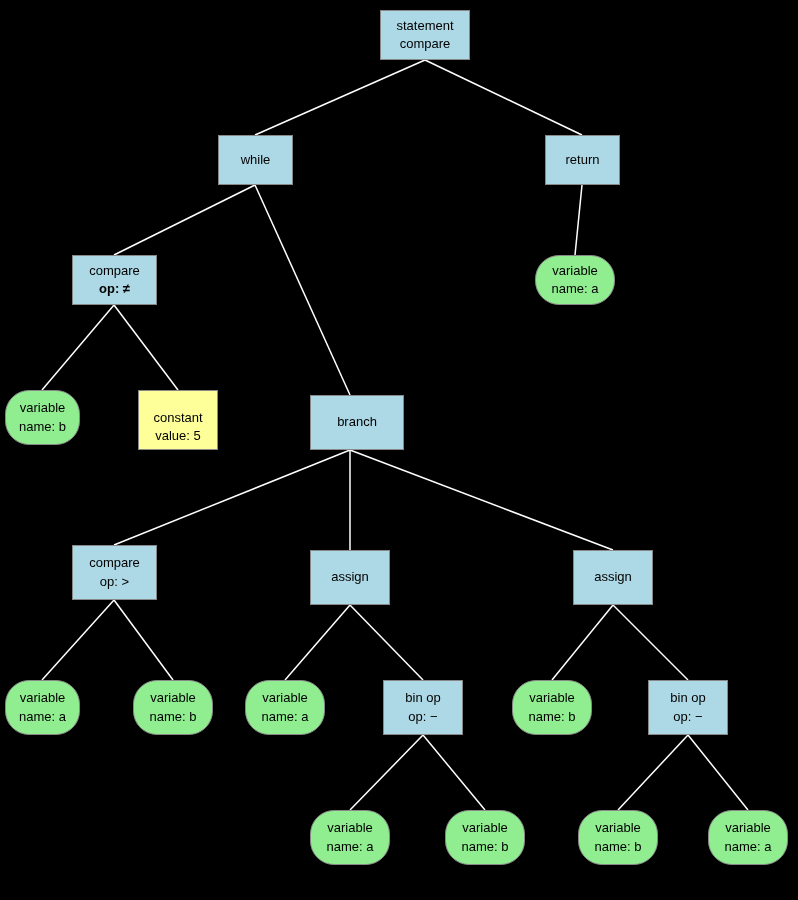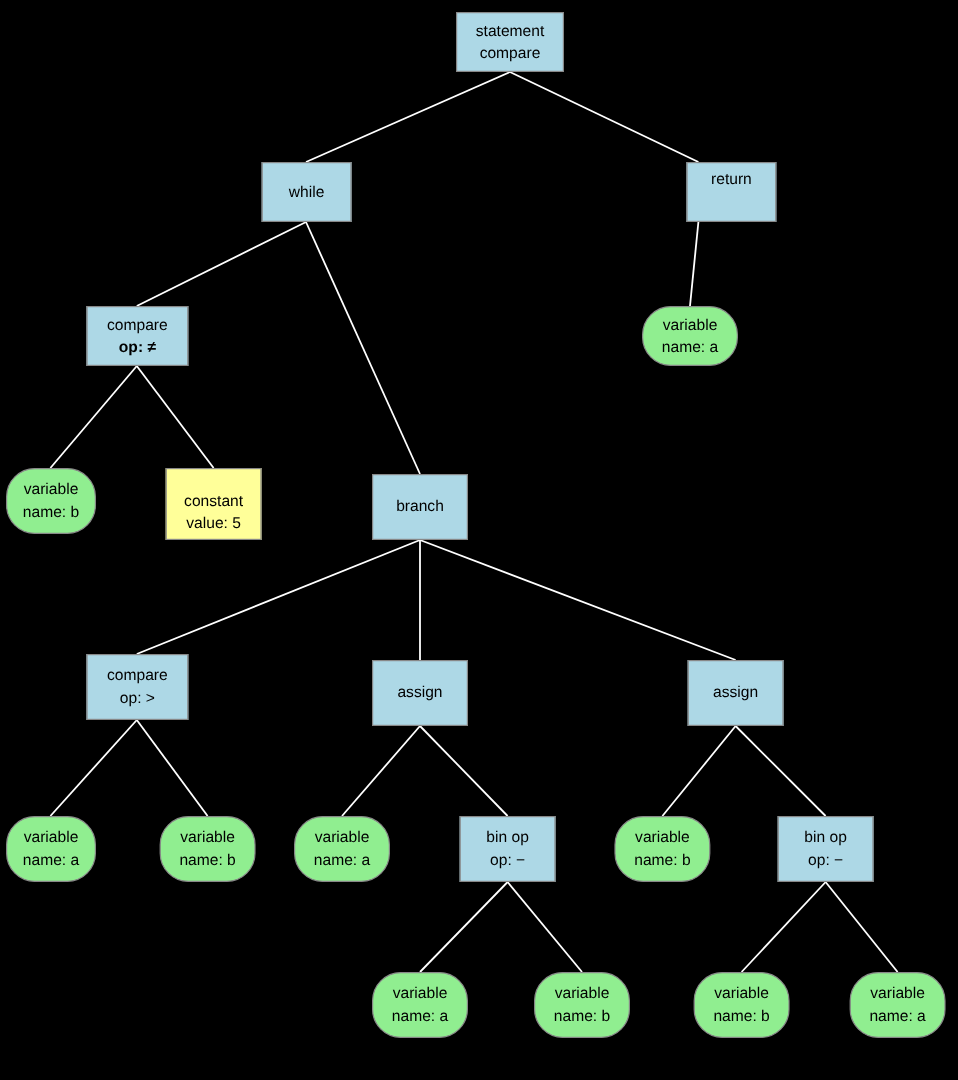--- a/index.html
+++ b/index.html
@@ -81,40 +81,40 @@
   <line x1="688" y1="735" x2="748" y2="810"></line>
 </svg>
 
 <div class="node blue" style="left: 380px; top: 10px; width: 90px; min-height: 50px; display: flex; align-items: center; justify-content: center; flex-direction: column;">
     <span style="display: block;">statement</span>
     <span style="display: block;">compare</span>
   </div>
 <div class="node blue" style="left: 218px; top: 135px; width: 75px; min-height: 50px; display: flex; align-items: center; justify-content: center; flex-direction: column;">
     <span style="display: block;">while</span>
   </div>
-<div class="node blue" style="left: 545px; top: 135px; width: 75px; min-height: 50px; display: flex; align-items: center; flex-direction: column; margin-left: 27px;">
+<div class="node blue" style="left: 545px; top: 135px; width: 75px; min-height: 50px; display: flex; align-items: center; justify-content: center; flex-direction: column;">
     <span style="display: block;">return</span>
   </div>
 <div class="node blue" style="left: 72px; top: 255px; width: 85px; min-height: 50px; display: flex; align-items: center; justify-content: center; flex-direction: column;">
     <span style="display: block;">compare</span>
     <span style="display: block; font-weight: bold;">op: ≠</span>
   </div>
 <div class="node green" style="left: 535px; top: 255px; width: 80px; min-height: 50px; display: flex; align-items: center; justify-content: center; flex-direction: column;">
     <span style="display: block;">variable</span>
     <span style="display: block;">name: a</span>
   </div>
 <div class="node green" style="left: 5px; top: 390px; width: 75px; min-height: 55px; display: flex; align-items: center; justify-content: center; flex-direction: column;">
     <span style="display: block;">variable</span>
     <span style="display: block;">name: b</span>
   </div>
 <div class="node yellow" style="left: 138px; top: 390px; width: 80px; min-height: 55px; display: flex; align-items: center; justify-content: center; flex-direction: column;">
     <span style="display: block; margin-top: 14px;">constant</span>
     <span style="display: block;">value: 5</span>
   </div>
-<div class="node blue" style="left: 310px; top: 395px; width: 80px; min-height: 55px; display: flex; align-items: center; justify-content: center; flex-direction: column;">
+<div class="node blue" style="left: 310px; top: 395px; width: 94px; min-height: 55px; display: flex; align-items: center; justify-content: center; flex-direction: column;">
     <span style="display: block;">branch</span>
   </div>
 <div class="node blue" style="left: 72px; top: 545px; width: 85px; min-height: 55px; display: flex; align-items: center; justify-content: center; flex-direction: column;">
     <span style="display: block;">compare</span>
     <span style="display: block;">op: &gt;</span>
   </div>
 <div class="node blue" style="left: 310px; top: 550px; width: 80px; min-height: 55px; display: flex; align-items: center; justify-content: center; flex-direction: column;">
     <span style="display: block;">assign</span>
   </div>
 <div class="node blue" style="left: 573px; top: 550px; width: 80px; min-height: 55px; display: flex; align-items: center; justify-content: center; flex-direction: column;">

